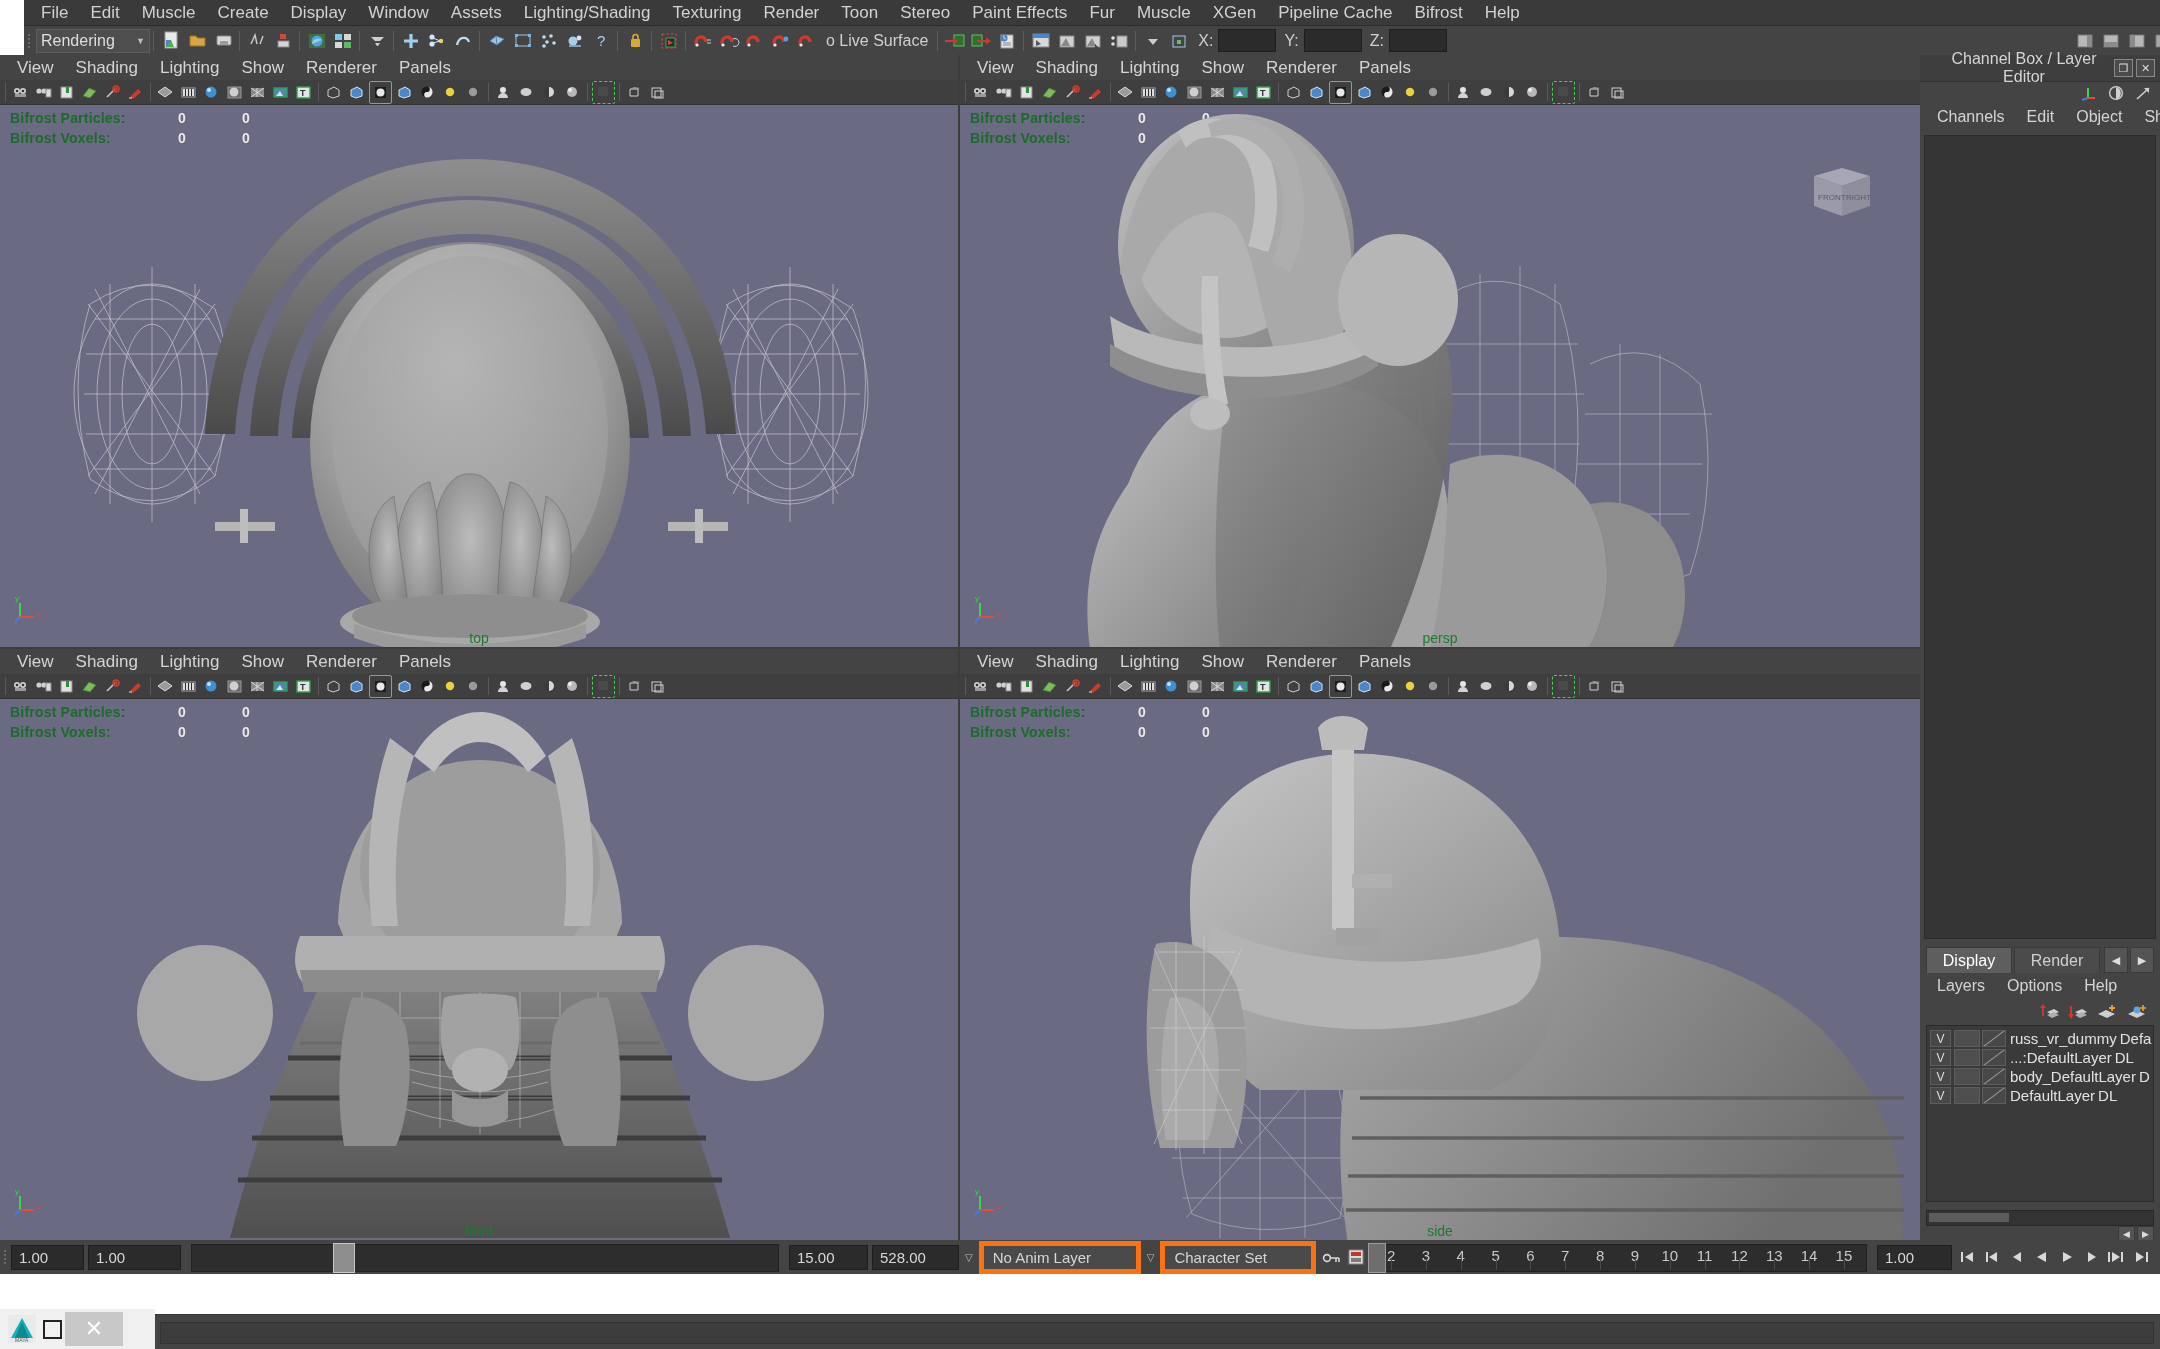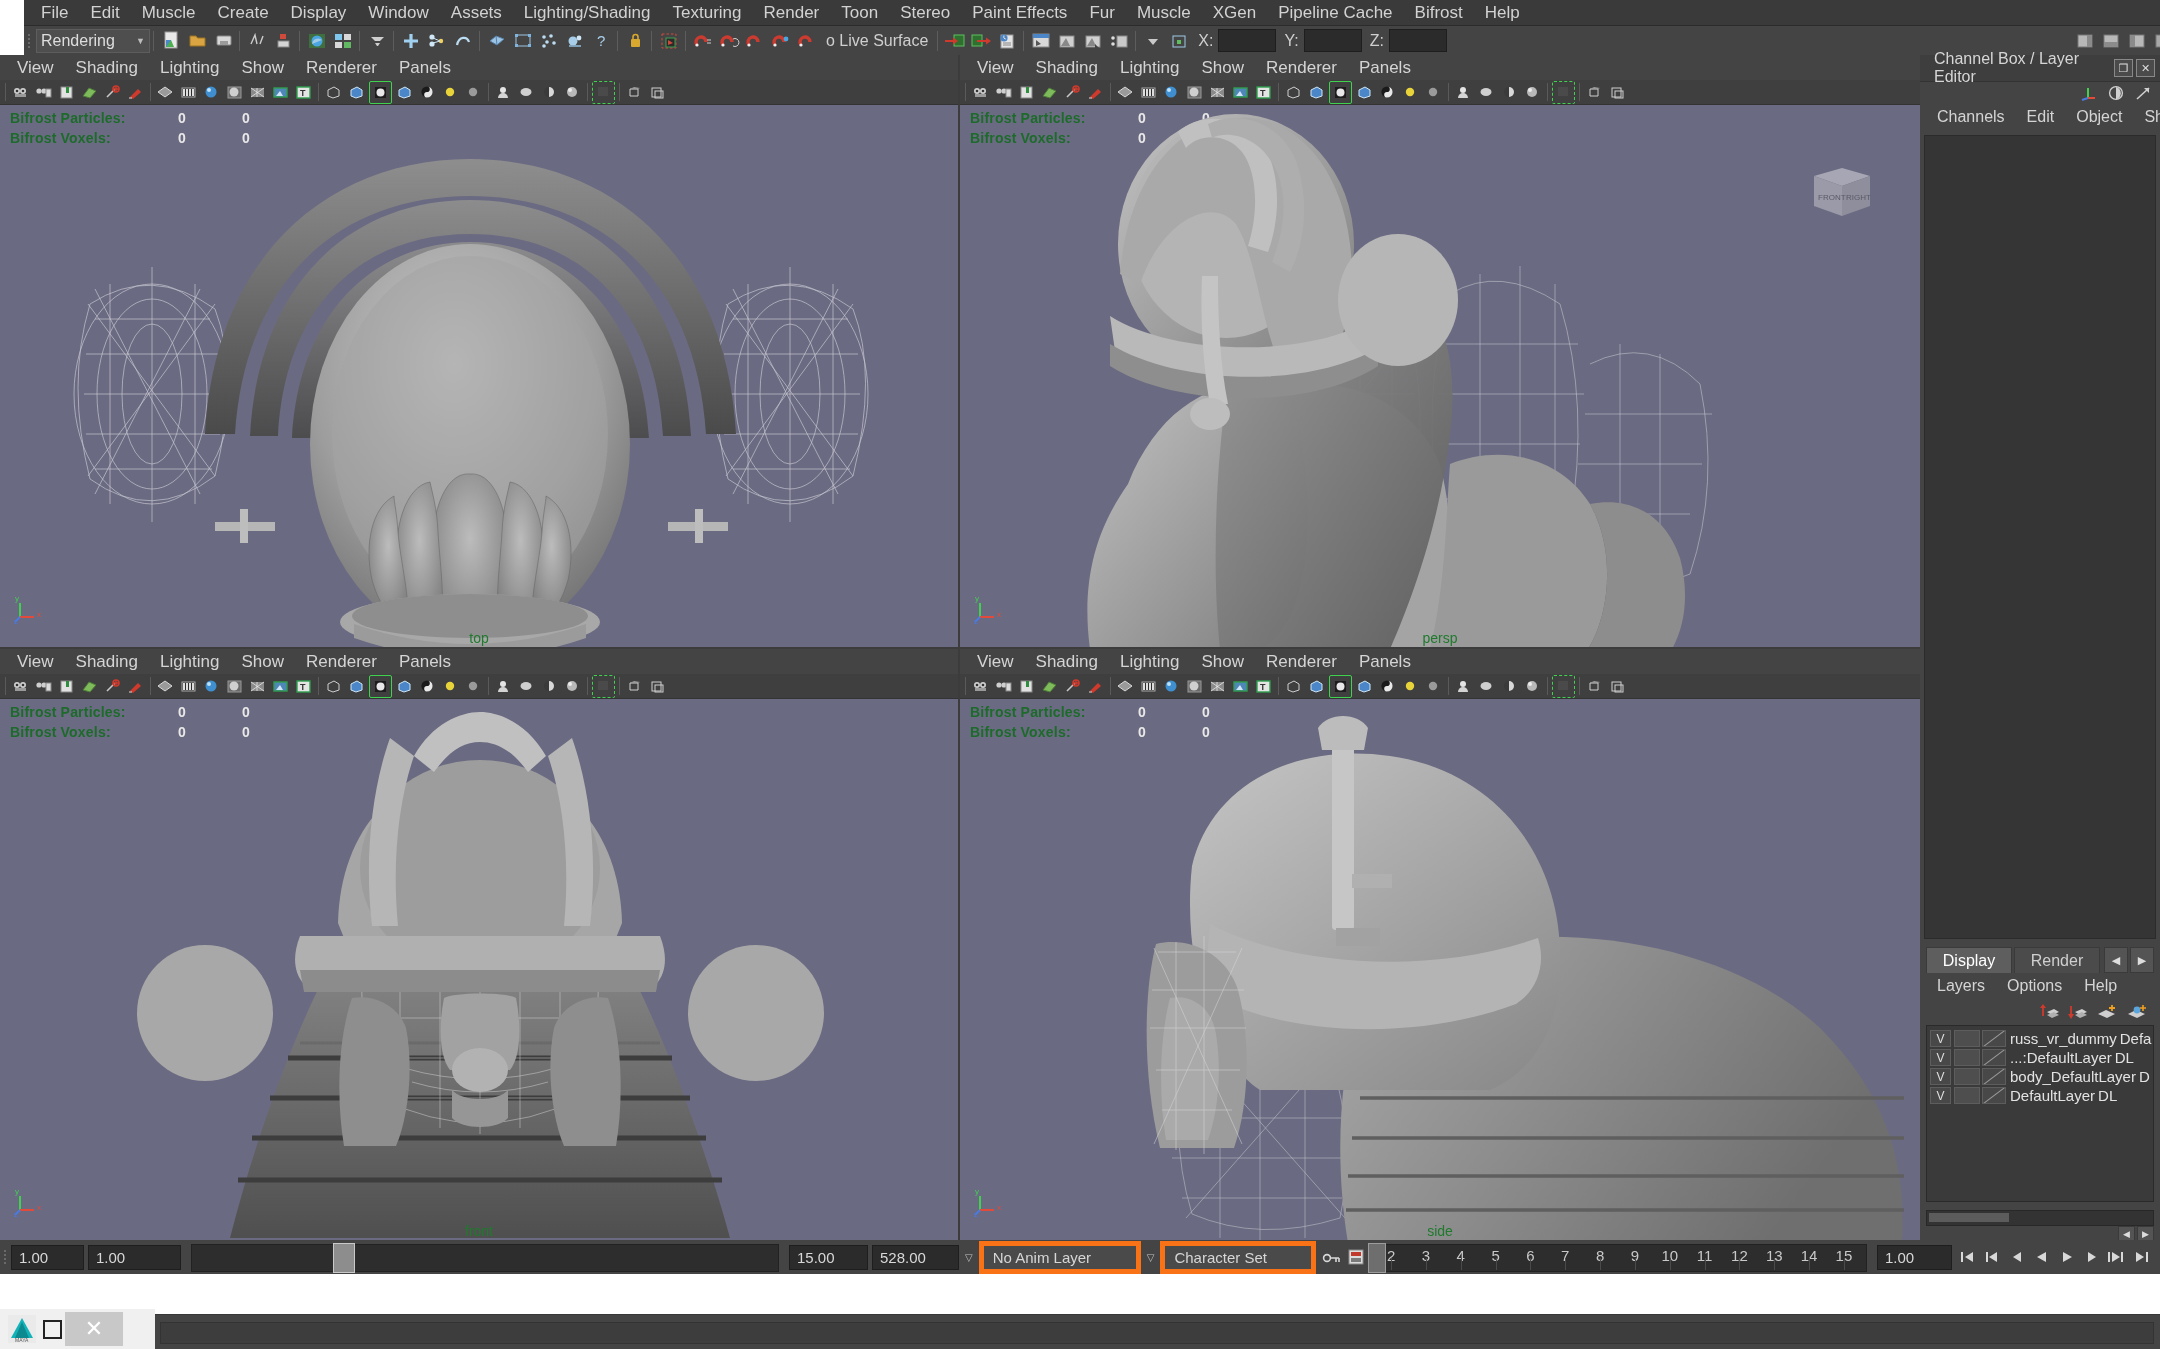--- a/index.html
+++ b/index.html
@@ -47,21 +47,21 @@
   .hud .n1{position:absolute;left:168px;color:#e8e8e8;font-weight:bold;}
   .hud .n2{position:absolute;left:232px;color:#e8e8e8;font-weight:bold;}
   .axisgiz{position:absolute;left:14px;bottom:22px;width:34px;height:34px;}
   .vplabel{position:absolute;left:50%;bottom:1px;transform:translateX(-50%);
            font-size:14px;font-weight:normal;color:#1f7a2d;}
   .viewcube{position:absolute;right:42px;top:58px;width:72px;height:62px;}
 
   
   .dock{position:absolute;left:1920px;top:55px;width:240px;height:1185px;background:#444;}
   .dockHead{height:26px;display:flex;align-items:center;background:#3e3e3e;border-bottom:1px solid #333;}
-  .dockTitle{font-size:16px;color:#d6d6d6;margin-left:14px;}
+  .dockTitle{font-size:16px;color:#d6d6d6;margin-left:14px;text-align:center;}
   .winbtns{margin-left:auto;display:flex;gap:3px;padding-right:5px;}
   .wb{width:17px;height:16px;border:1px solid #888;background:#4b4b4b;color:#ddd;font-size:11px;
       display:flex;align-items:center;justify-content:center;}
   .cbIcons{height:22px;display:flex;align-items:center;justify-content:flex-end;padding-right:8px;gap:9px;background:#444;}
   .cbMenu{height:26px;display:flex;align-items:center;background:#444;padding-left:6px;}
   .cbMenu .cm{font-size:16px;color:#d4d4d4;padding:0 11px;}
   .cbBody{position:absolute;left:4px;right:4px;top:80px;height:802px;background:#353535;border:1px solid #2b2b2b;}
 
   .layerPanel{position:absolute;left:0;right:0;top:890px;bottom:0;background:#444;}
   .tabRow{display:flex;align-items:flex-end;height:28px;padding-left:6px;gap:2px;}

